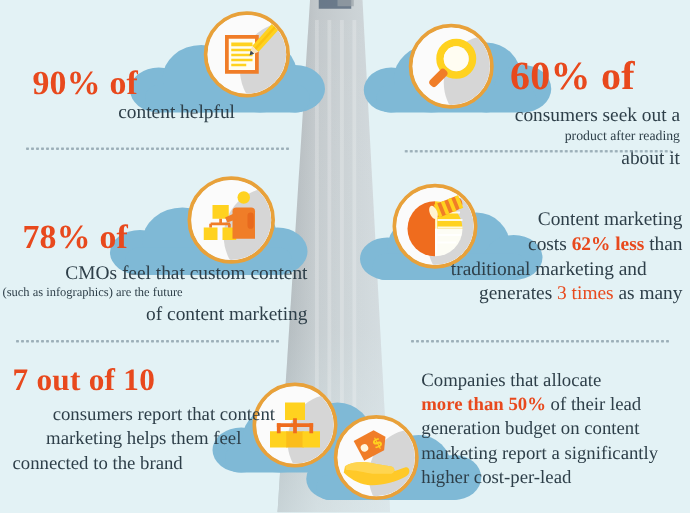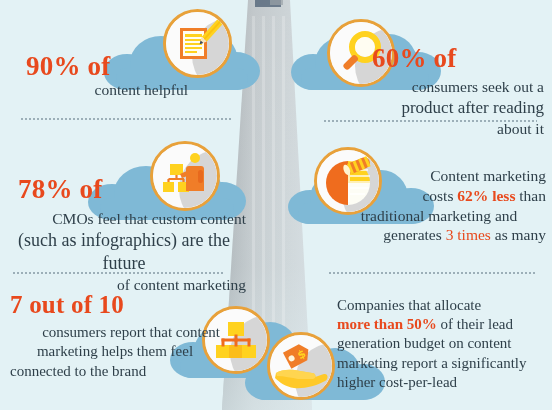--- a/index.html
+++ b/index.html
@@ -148,23 +148,23 @@
         <circle cx="35" cy="25" r="13" fill="none" stroke="#ffd21f" stroke-width="6"></circle>
         <circle cx="35" cy="25" r="10" fill="#fffdf2"></circle>
         <g transform="rotate(45 26 35)">
           <rect x="22.5" y="34" width="7" height="17" rx="3" fill="#f07d28"></rect>
         </g>
       </svg>
     </div>
   </div>
 
   <div class="block t-right" style="left:372px;top:44px;width:172px;">
-    <div class="head" style="font-size:27px;text-align:left;">60% of</div>
+    <div class="head" style="font-size:32px;text-align:center;">60% of</div>
     <div class="body" style="font-size:15.5px;margin-top:5px;text-align:right;">consumers seek out a</div>
-    <div class="body" style="font-size:17px;text-align:right;">product after reading</div>
+    <div class="body" style="font-size:11px;text-align:right;">product after reading</div>
     <div class="body" style="font-size:15.5px;text-align:right;">about it</div>
   </div>
 
   <div class="divider" style="left:323px;top:120px;width:214px;"></div>
 
   <div class="cloud" style="left:88px;top:162px;width:158px;height:58px;">
     <i style="left:0;top:22px;width:48px;height:36px;"></i>
     <i style="left:26px;top:4px;width:64px;height:54px;"></i>
     <i style="left:76px;top:0px;width:58px;height:58px;"></i>
     <i style="left:110px;top:20px;width:48px;height:38px;"></i>
@@ -190,21 +190,21 @@
         <path d="M36 22 h12 a3 3 0 0 1 3 3 v22 h-18 v-22 a3 3 0 0 1 3 -3 z" fill="#f07d28"></path>
         <path d="M36 26 L27 30 L29 34 L37 31 Z" fill="#f07d28"></path>
         <rect x="45" y="26" width="5" height="13" rx="2.5" fill="#e8691d"></rect>
       </svg>
     </div>
   </div>
 
   <div class="block" style="left:2px;top:175px;width:244px;">
     <div class="head" style="font-size:27px;text-align:left;padding-left:16px;">78% of</div>
     <div class="body" style="font-size:15.5px;margin-top:6px;text-align:right;">CMOs feel that custom content</div>
-    <div class="body" style="font-size:18px;text-align:center;">(such as infographics) are the future</div>
+    <div class="body" style="font-size:10px;text-align:left;">(such as infographics) are the future</div>
     <div class="body" style="font-size:15.5px;text-align:right;">of content marketing</div>
   </div>
 
   <div class="divider" style="left:12px;top:272px;width:212px;"></div>
 
   <div class="cloud" style="left:288px;top:170px;width:146px;height:54px;">
     <i style="left:0;top:20px;width:44px;height:34px;"></i>
     <i style="left:22px;top:2px;width:58px;height:52px;"></i>
     <i style="left:66px;top:0px;width:54px;height:54px;"></i>
     <i style="left:100px;top:18px;width:46px;height:36px;"></i>

